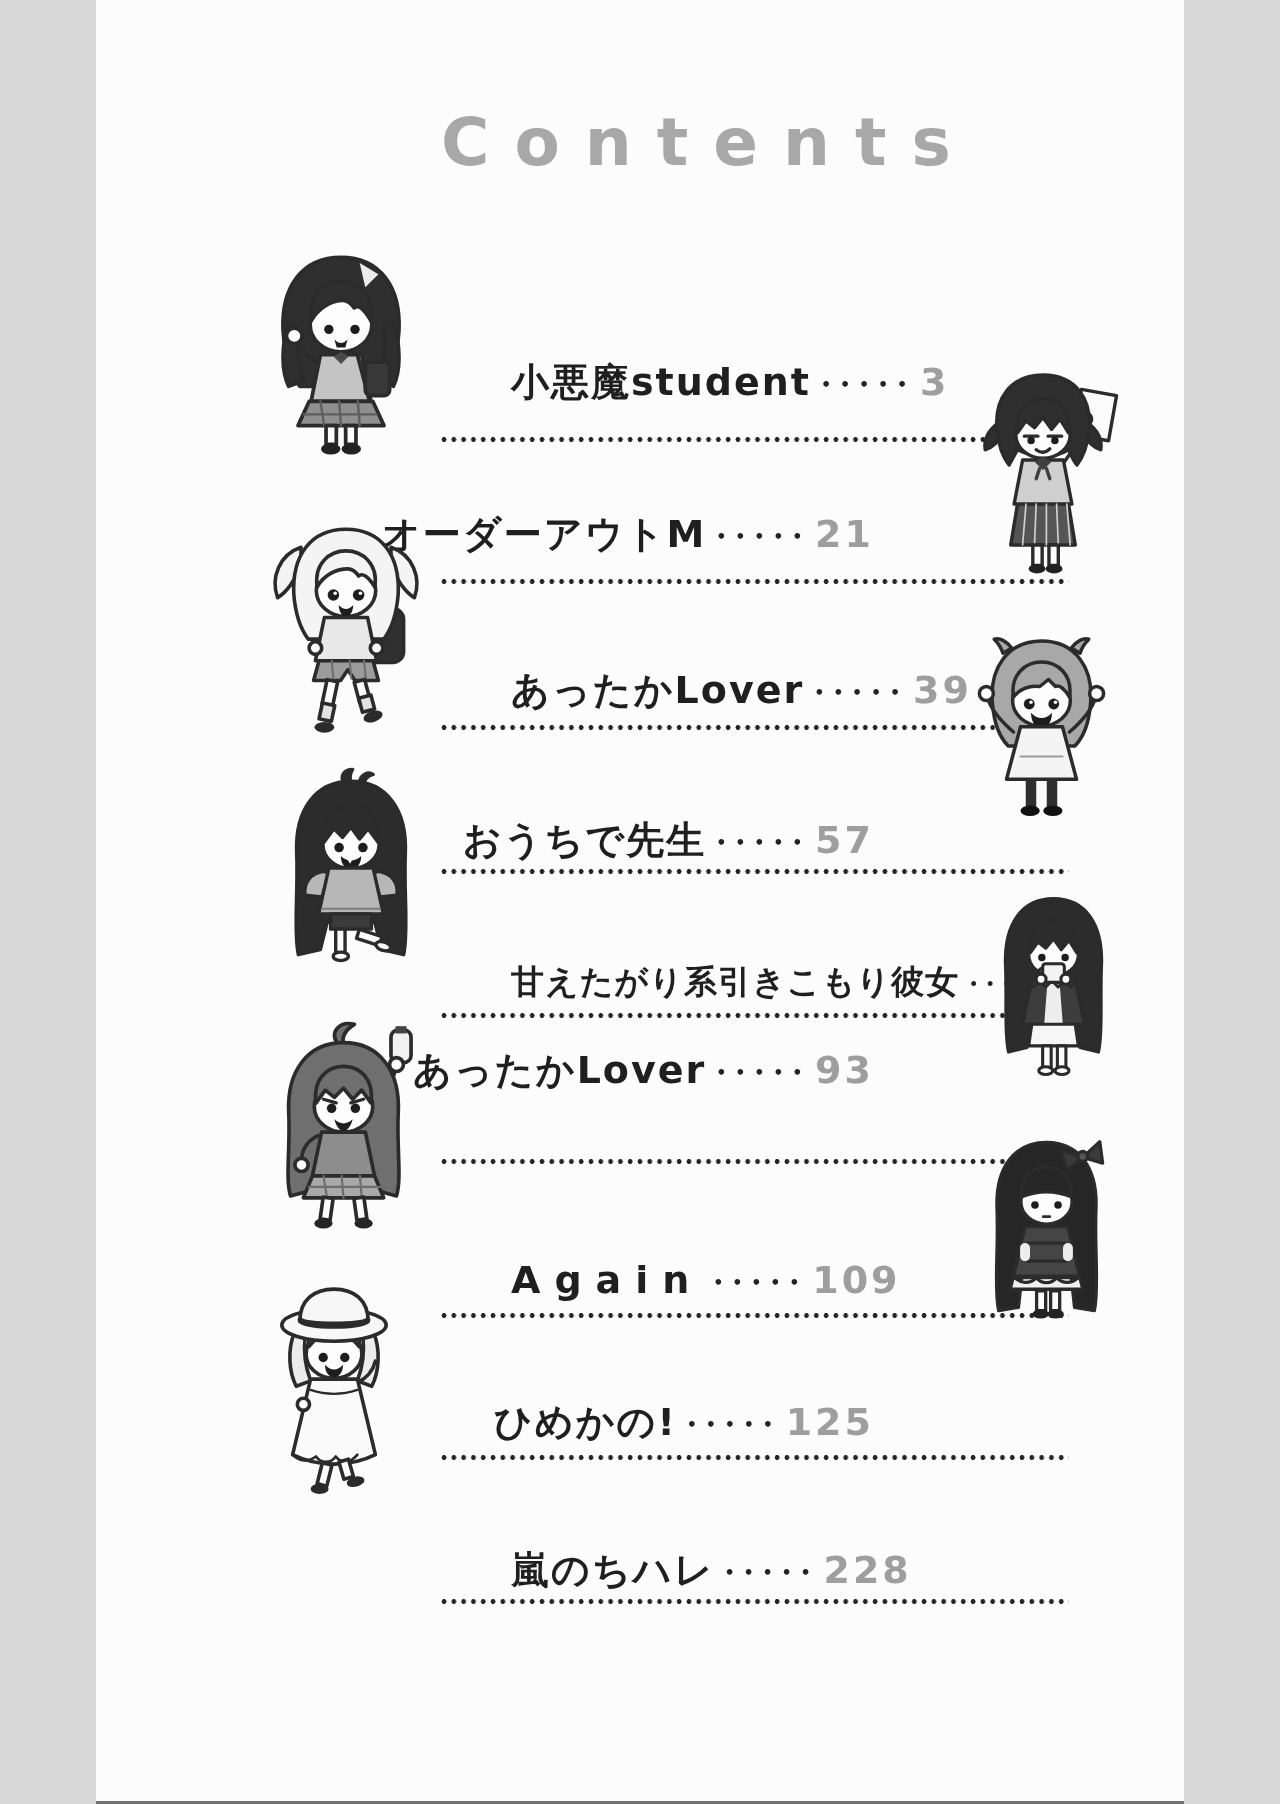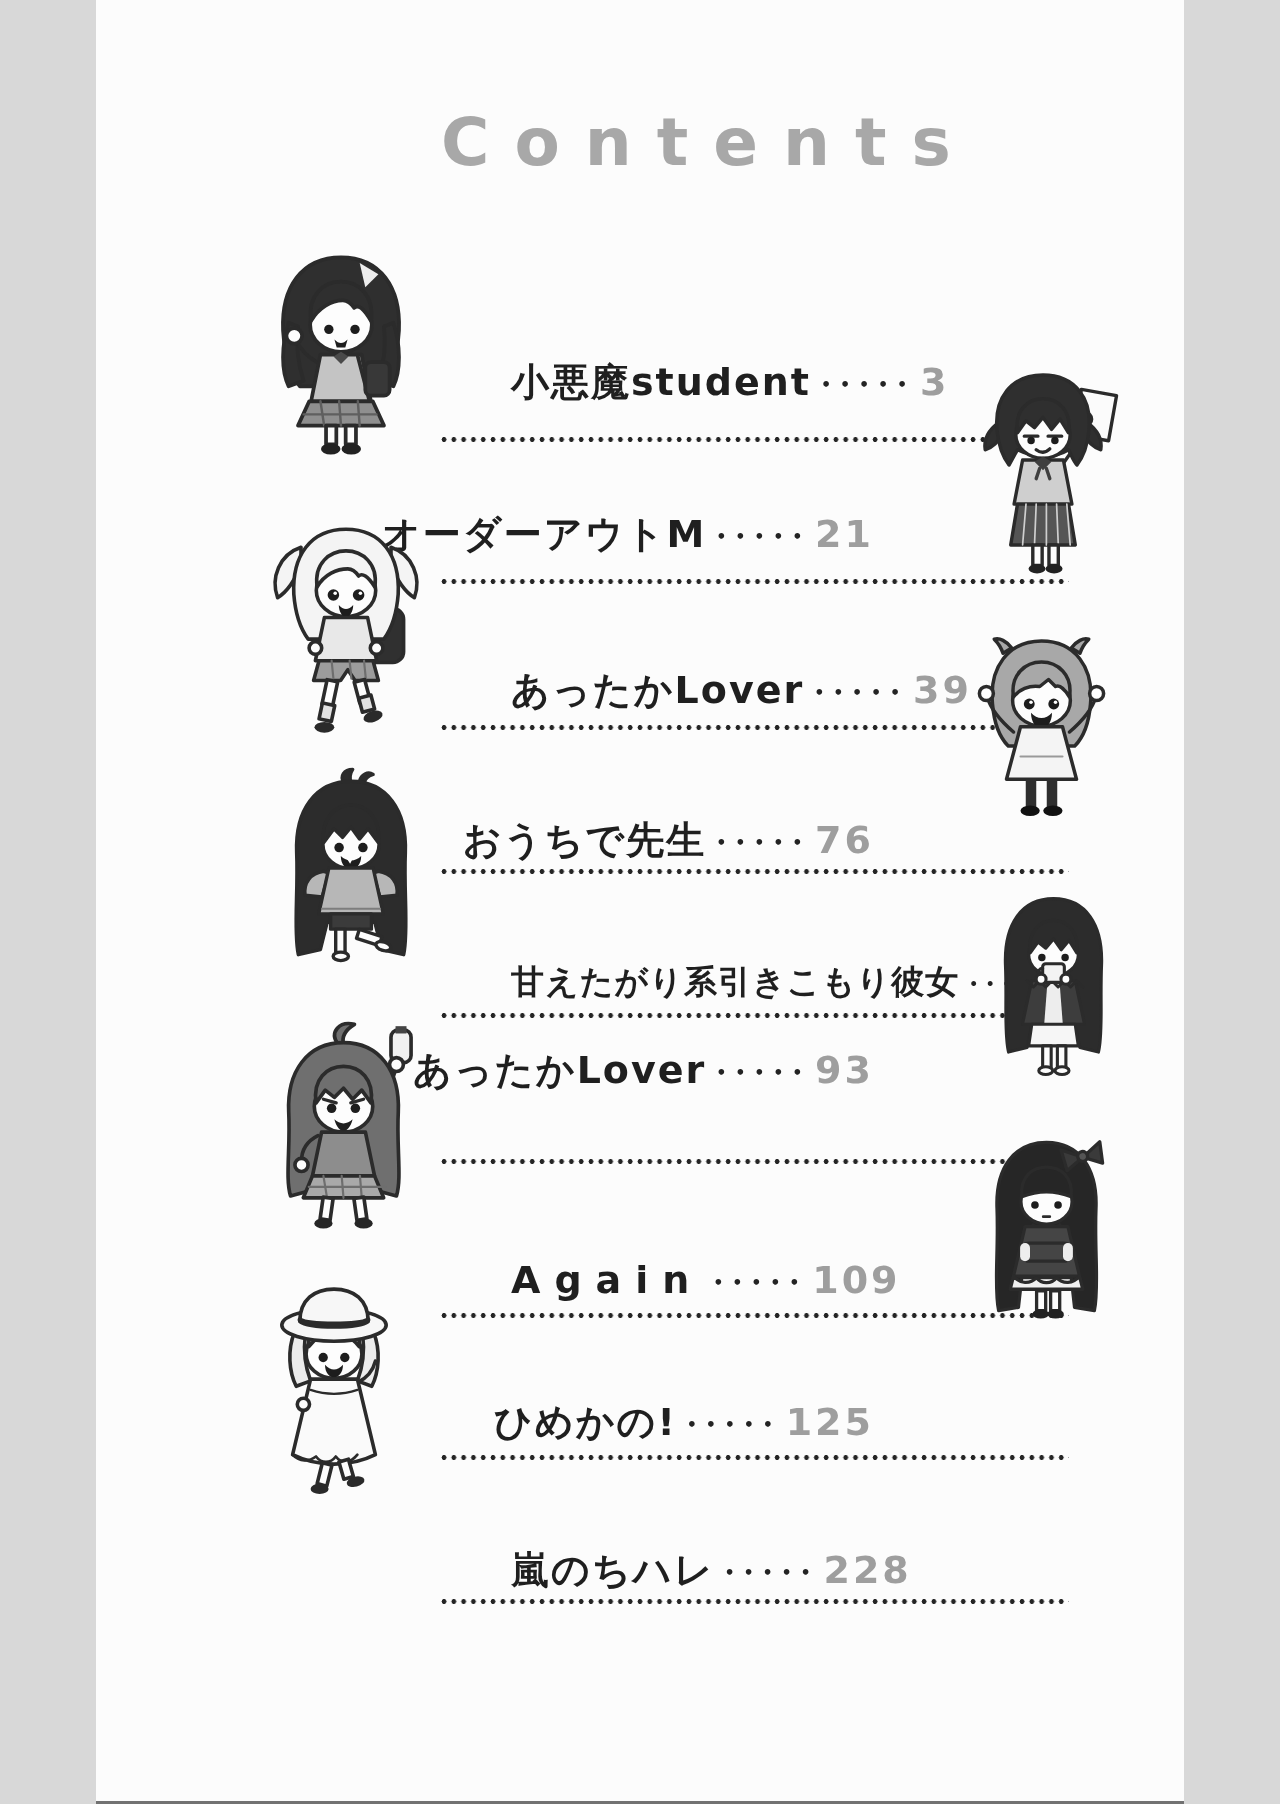--- a/index.html
+++ b/index.html
@@ -47,21 +47,21 @@
 
   <div class="entry l" style="top:360px"><span>小悪魔student</span><span class="leader">•••••</span><span class="pg">3</span></div>
   <div class="dotline" style="top:436px"></div>
 
   <div class="entry r" style="top:512px"><span>オーダーアウトM</span><span class="leader">•••••</span><span class="pg">21</span></div>
   <div class="dotline" style="top:578px"></div>
 
   <div class="entry l" style="top:668px"><span>あったかLover</span><span class="leader">•••••</span><span class="pg">39</span></div>
   <div class="dotline" style="top:724px"></div>
 
-  <div class="entry r" style="top:818px"><span>おうちで先生</span><span class="leader">•••••</span><span class="pg">76</span></div>
+  <div class="entry r" style="top:818px"><span>おうちで先生</span><span class="leader">•••••</span><span class="pg">57</span></div>
   <div class="dotline" style="top:868px"></div>
 
   <div class="entry l e5" style="top:962px"><span>甘えたがり系引きこもり彼女</span><span class="leader">•••••</span><span class="pg">77</span></div>
   <div class="dotline" style="top:1012px"></div>
 
   <div class="entry r" style="top:1048px"><span>あったかLover</span><span class="leader">•••••</span><span class="pg">93</span></div>
   <div class="dotline" style="top:1158px"></div>
 
   <div class="entry l wide" style="top:1258px"><span>Again</span><span class="leader">•••••</span><span class="pg">109</span></div>
   <div class="dotline" style="top:1312px"></div>

